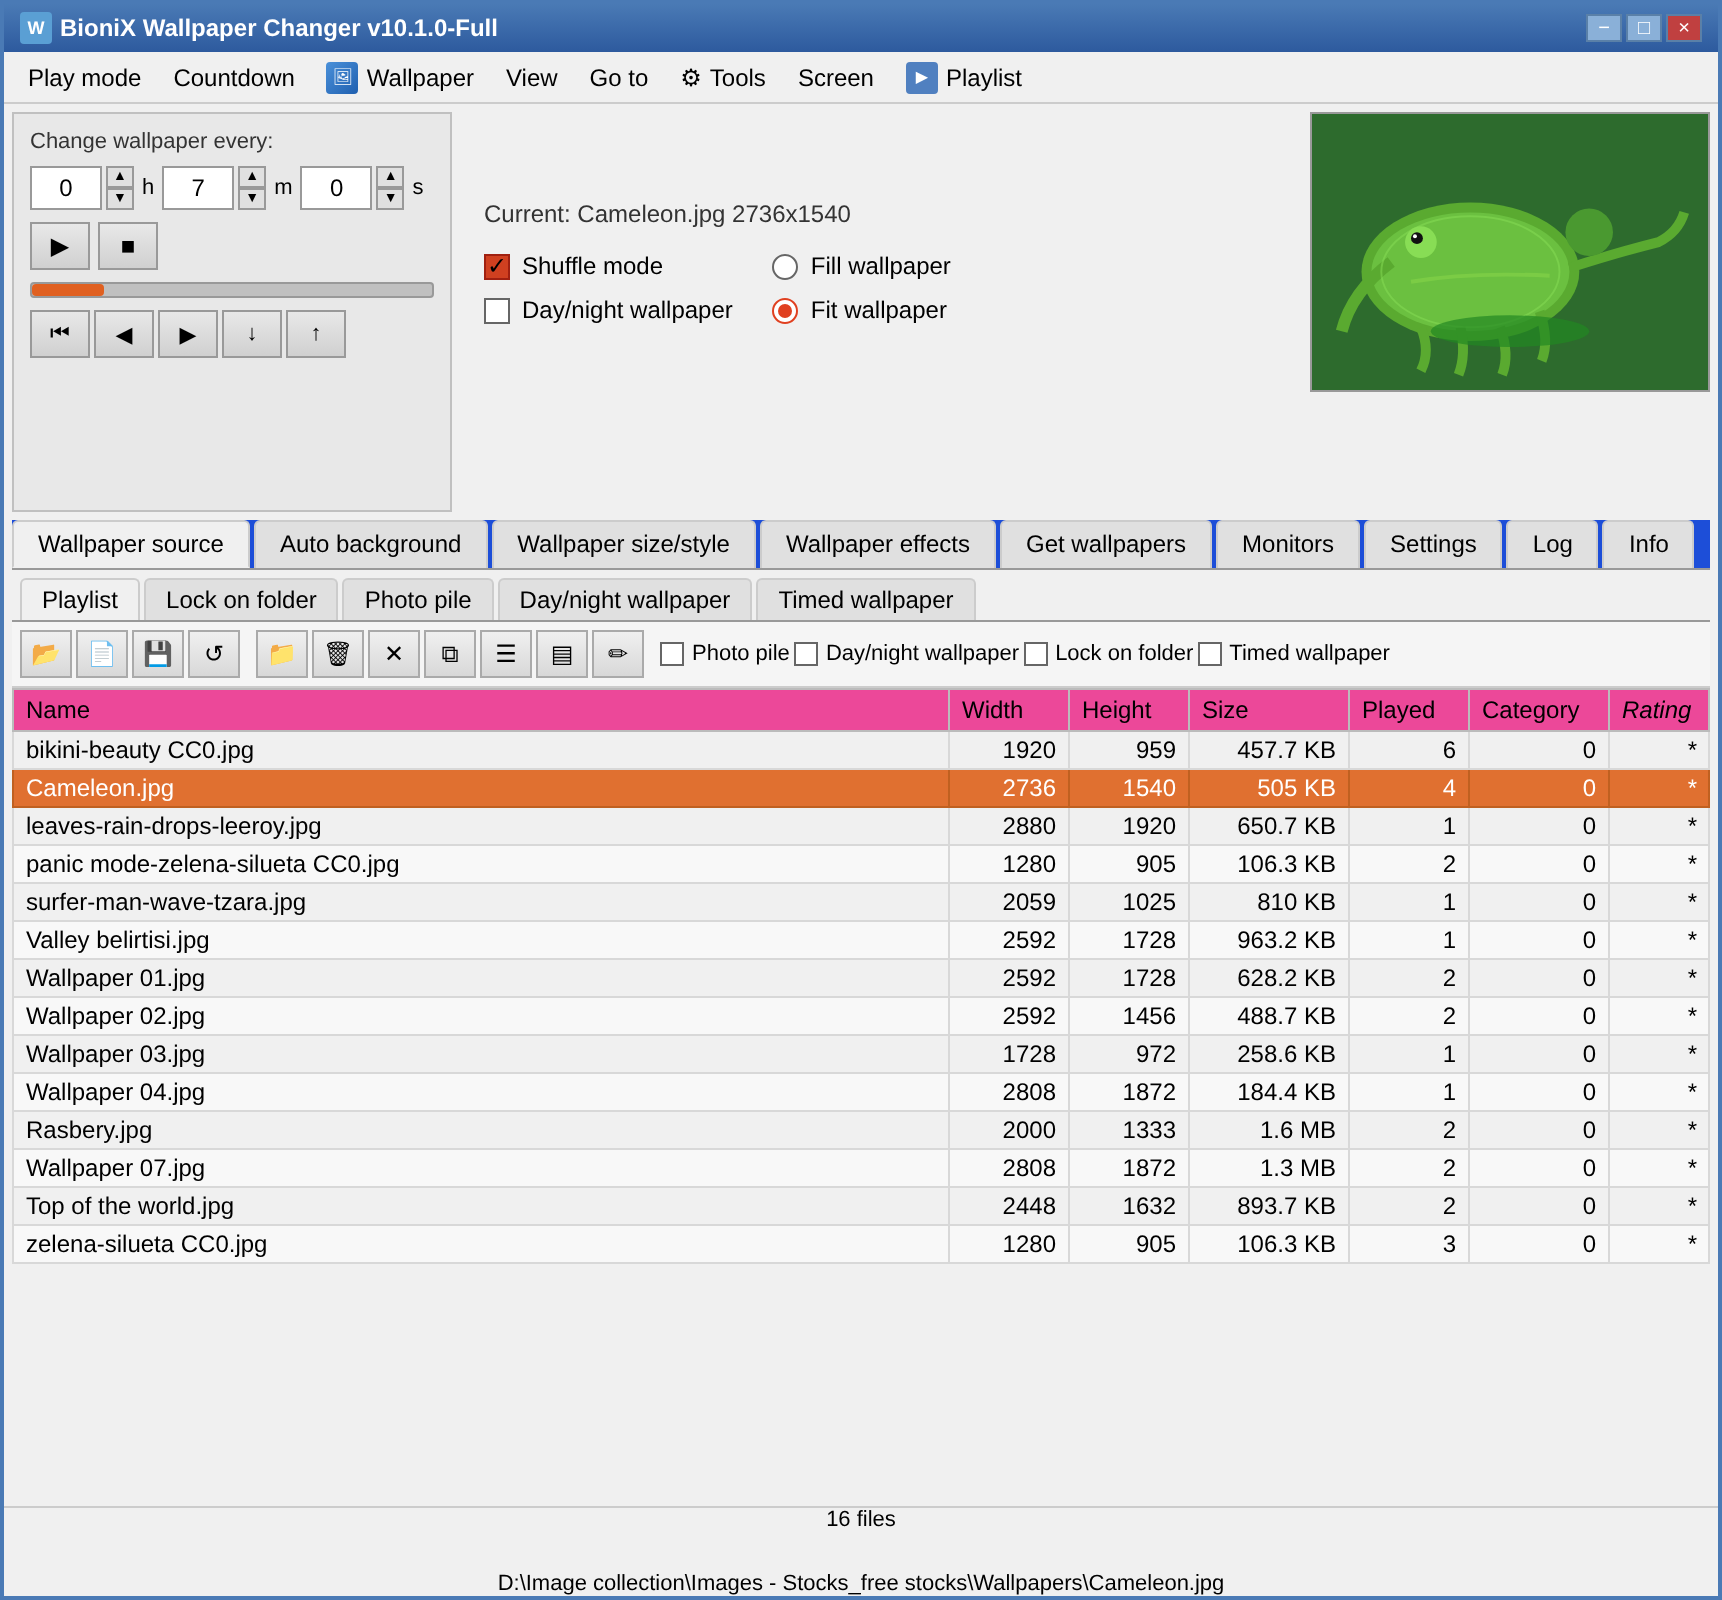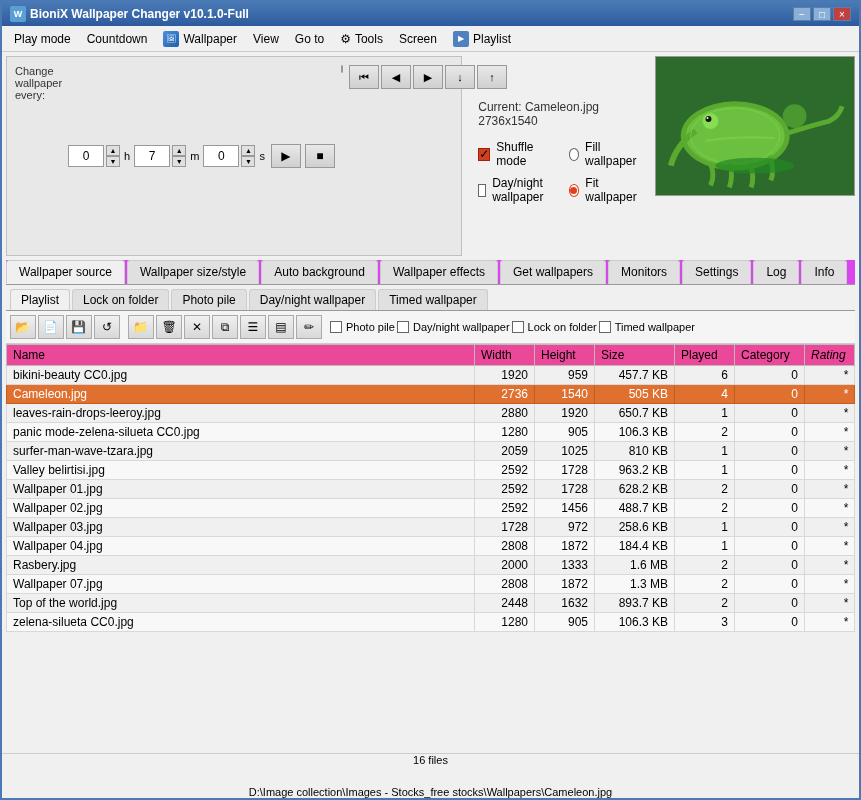--- a/index.html
+++ b/index.html
@@ -17,21 +17,21 @@
     .menu-bar { background: #f0f0f0; border-bottom: 1px solid #ccc; padding: 2px 4px; display: flex; align-items: center; gap: 0; height: 26px; }
     .menu-item { padding: 3px 8px; cursor: pointer; display: flex; align-items: center; gap: 4px; font-size: 12px; border-radius: 2px; }
 
     .wallpaper-icon { width: 16px; height: 16px; background: linear-gradient(135deg, #4a90d9, #2060b0); border-radius: 2px; display: inline-flex; align-items: center; justify-content: center; font-size: 8px; color: white; }
     .playlist-icon { width: 16px; height: 16px; background: #5080c0; border-radius: 2px; display: inline-flex; align-items: center; justify-content: center; font-size: 8px; color: white; }
 
     .main-content { flex: 1; display: flex; flex-direction: column; padding: 4px; gap: 4px; }
 
     .top-panel { display: flex; gap: 8px; height: 200px; }
 
-    .left-controls { background: #e8e8e8; border: 1px solid #c0c0c0; padding: 8px; display: flex; gap: 6px; min-width: 220px; }
+    .left-controls { background: #e8e8e8; border: 1px solid #c0c0c0; padding: 8px; display: flex; flex-direction: column; gap: 6px; min-width: 220px; }
     .controls-title { font-size: 11px; color: #333; }
     .timer-row { display: flex; align-items: center; gap: 4px; }
     .spinner-group { display: flex; align-items: center; gap: 2px; }
     .spinner-input { width: 36px; height: 22px; border: 1px solid #999; text-align: center; font-size: 12px; background: white; }
     .spinner-btns { display: flex; flex-direction: column; }
     .spinner-btn { width: 14px; height: 11px; background: #e0e0e0; border: 1px solid #999; cursor: pointer; display: flex; align-items: center; justify-content: center; font-size: 7px; }
     .timer-label { font-size: 11px; }
     .play-controls { display: flex; gap: 4px; align-items: center; }
     .play-btn { width: 30px; height: 24px; background: linear-gradient(180deg, #e8e8e8, #d0d0d0); border: 1px solid #999; cursor: pointer; display: flex; align-items: center; justify-content: center; font-size: 12px; }
     .progress-bar-container { height: 8px; background: #c0c0c0; border: 1px solid #999; border-radius: 2px; }
@@ -47,21 +47,21 @@
     .radio-row { display: flex; align-items: center; gap: 6px; }
     .checkbox-box { width: 13px; height: 13px; border: 1px solid #666; background: white; display: flex; align-items: center; justify-content: center; cursor: pointer; }
     .checkbox-checked { background: #d04020; border-color: #a02010; }
     .radio-circle { width: 13px; height: 13px; border-radius: 50%; border: 1px solid #666; background: white; display: flex; align-items: center; justify-content: center; cursor: pointer; }
     .radio-selected { border-color: #e04020; }
     .radio-dot { width: 7px; height: 7px; border-radius: 50%; background: #e04020; }
 
     .preview-image { width: 200px; height: 140px; background: #228822; overflow: hidden; border: 1px solid #999; flex-shrink: 0; display: flex; align-items: center; justify-content: center; }
 
     .tabs-panel { display: flex; flex-direction: column; flex: 1; }
-    .tab-row { display: flex; border-bottom: 1px solid #999; background: #d946ef; }
+    .tab-row { display: flex; border-bottom: 1px solid #999; background: #1d4ed8; }
     .tab { padding: 4px 12px; cursor: pointer; border: 1px solid #ccc; border-bottom: none; background: #e0e0e0; margin-right: 2px; font-size: 12px; border-radius: 3px 3px 0 0; }
     .tab.active { background: #f0f0f0; border-bottom: 1px solid #f0f0f0; font-weight: normal; }
 
     .sub-tabs-row { display: flex; padding: 4px 4px 0; border-bottom: 1px solid #999; background: #f0f0f0; }
     .sub-tab { padding: 3px 10px; cursor: pointer; border: 1px solid #ccc; border-bottom: none; background: #e0e0e0; margin-right: 2px; font-size: 12px; border-radius: 3px 3px 0 0; }
     .sub-tab.active { background: #f0f0f0; }
 
     .toolbar-row { display: flex; align-items: center; gap: 2px; padding: 4px; border-bottom: 1px solid #ccc; background: #f5f5f5; }
     .tool-btn { width: 26px; height: 24px; background: linear-gradient(180deg, #f0f0f0, #d8d8d8); border: 1px solid #aaa; cursor: pointer; display: flex; align-items: center; justify-content: center; font-size: 12px; }
     .tool-separator { width: 4px; }
@@ -233,24 +233,24 @@
       </div>
     </div>
 
     <div class="tabs-panel">
 
       <div class="tab-row">
         <div class="tab active">
           <span>Wallpaper source</span>
         </div>
         <div class="tab">
+          <span>Auto background</span>
+        </div>
+        <div class="tab">
           <span>Wallpaper size/style</span>
-        </div>
-        <div class="tab">
-          <span>Auto background</span>
         </div>
         <div class="tab">
           <span>Wallpaper effects</span>
         </div>
         <div class="tab">
           <span>Get wallpapers</span>
         </div>
         <div class="tab">
           <span>Monitors</span>
         </div>

